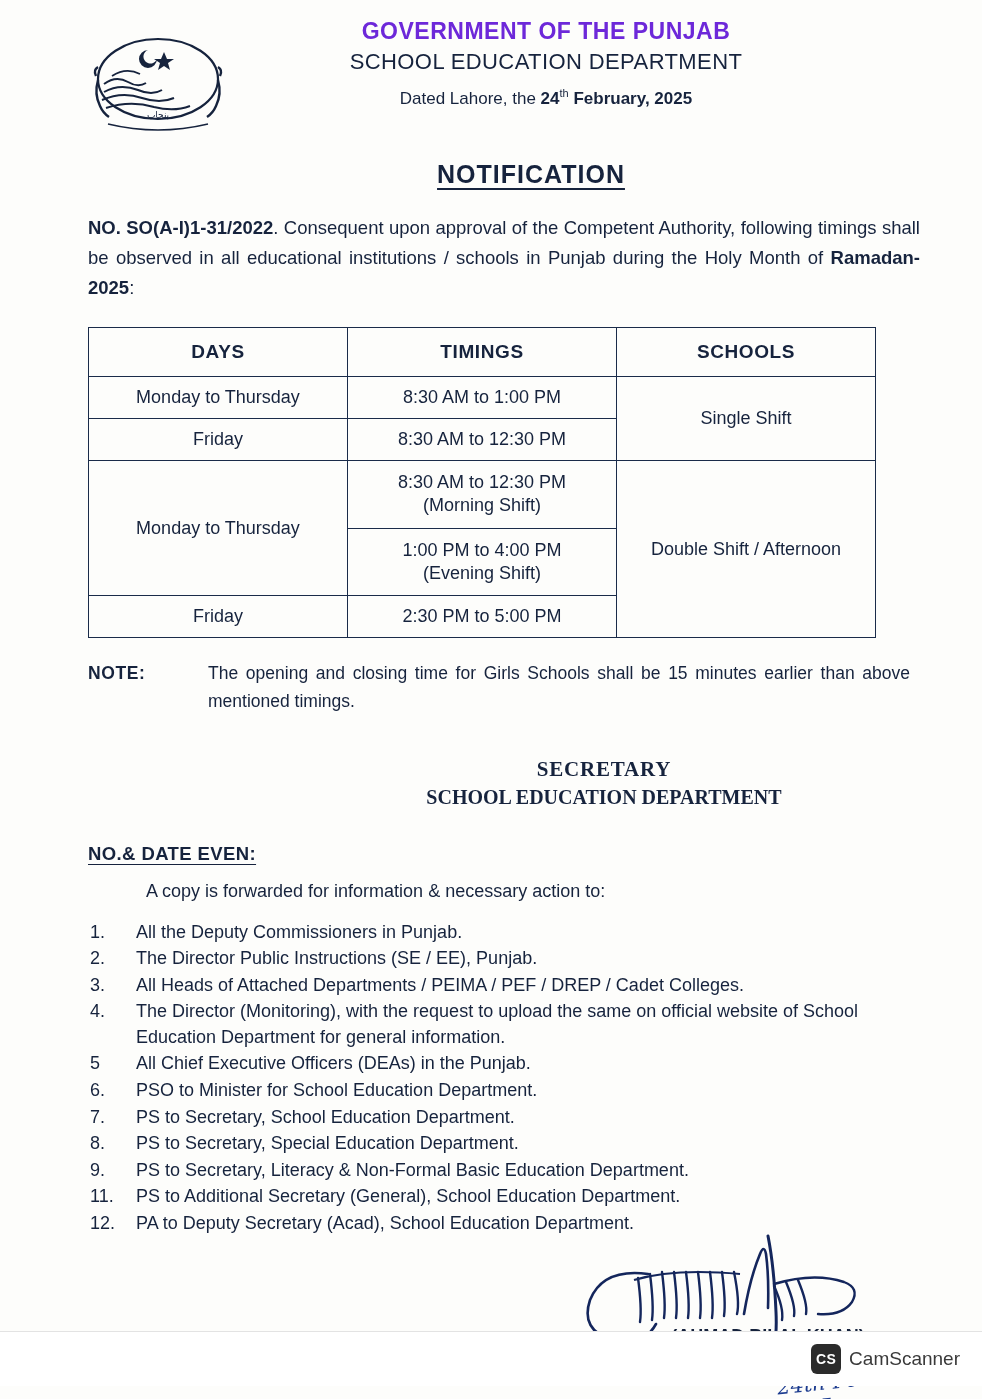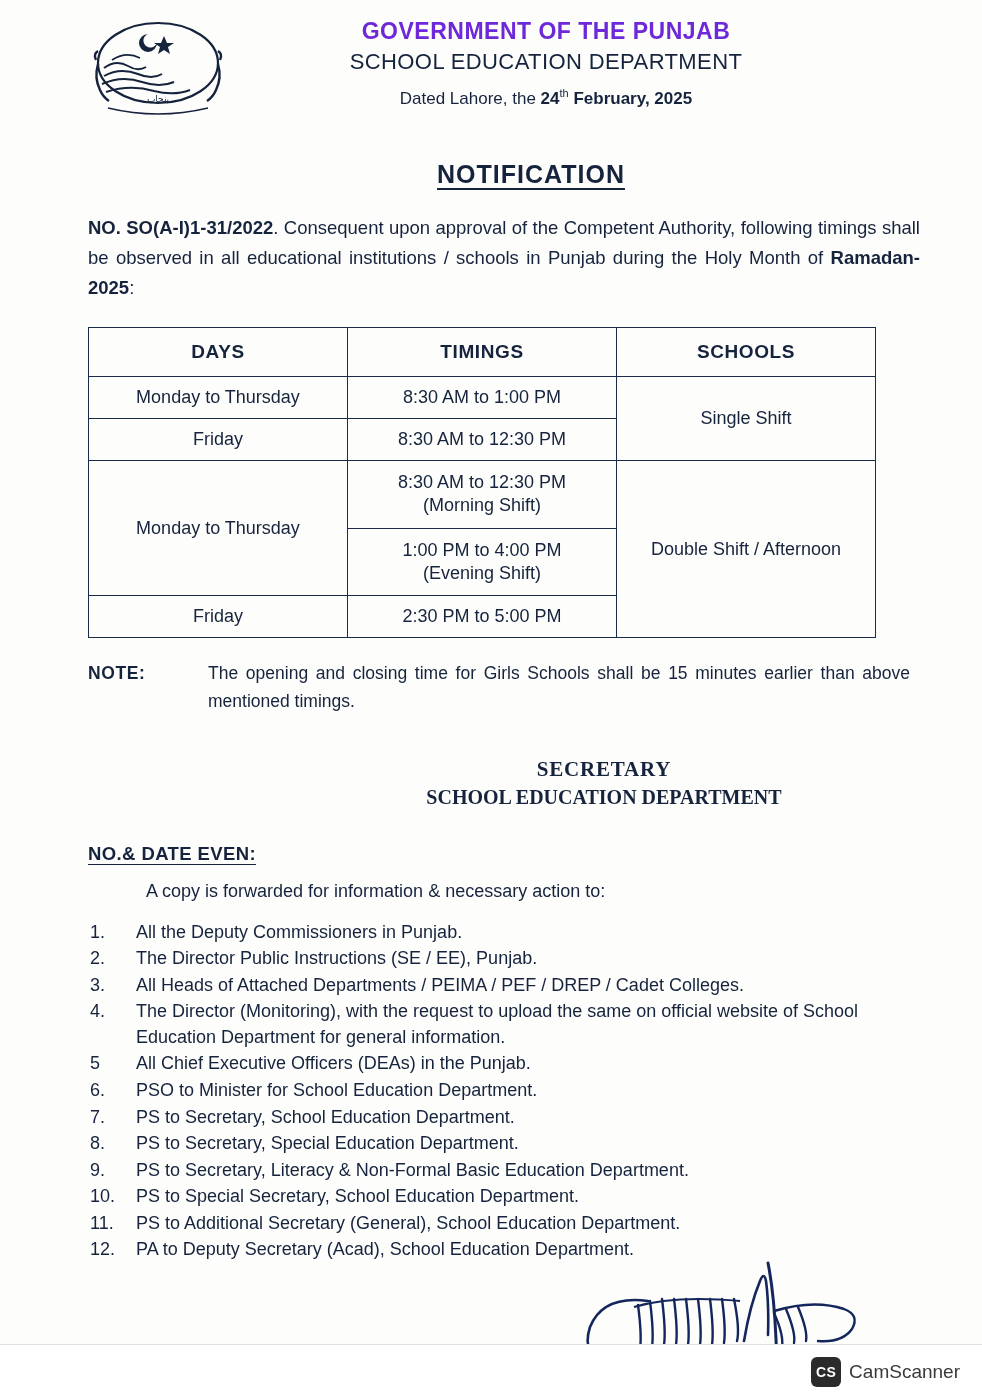--- a/index.html
+++ b/index.html
@@ -26,21 +26,21 @@
 
   
   .header {
     position: relative;
     padding: 18px 60px 0 60px;
     min-height: 120px;
   }
   .crest {
     position: absolute;
     left: 78px;
-    top: 16px;
+    top: 32px;
     width: 160px;
     height: 106px;
   }
   .header-text {
     text-align: center;
     padding-left: 110px;
   }
   .gov-line {
     font-size: 23px;
     font-weight: bold;
@@ -228,21 +228,21 @@
     color: #1b3b8f;
     font-family: "DejaVu Serif", serif;
     font-style: italic;
     transform: rotate(-6deg);
   }
 
   
   .footer-bar {
     position: absolute;
     left: 0;
-    bottom: 0;
+    bottom: 13px;
     width: 982px;
     height: 54px;
     background: #ffffff;
     border-top: 1px solid #e3e3e3;
   }
   .cam {
     position: absolute;
     right: 22px;
     bottom: 12px;
     display: flex;
@@ -391,24 +391,20 @@
         </li>
       <li>
           <span class="num">8.</span>
           <span class="txt">PS to Secretary, Special Education Department.</span>
         </li>
       <li>
           <span class="num">9.</span>
           <span class="txt">PS to Secretary, Literacy &amp; Non-Formal Basic Education Department.</span>
         </li>
       <li>
-          <span class="num">10.</span>
-          <span class="txt">PS to Special Secretary, School Education Department.</span>
-        </li>
-      <li>
           <span class="num">11.</span>
           <span class="txt">PS to Additional Secretary (General), School Education Department.</span>
         </li>
       <li>
           <span class="num">12.</span>
           <span class="txt">PA to Deputy Secretary (Acad), School Education Department.</span>
         </li>
     </ol>
 
     <div class="sign-area">

